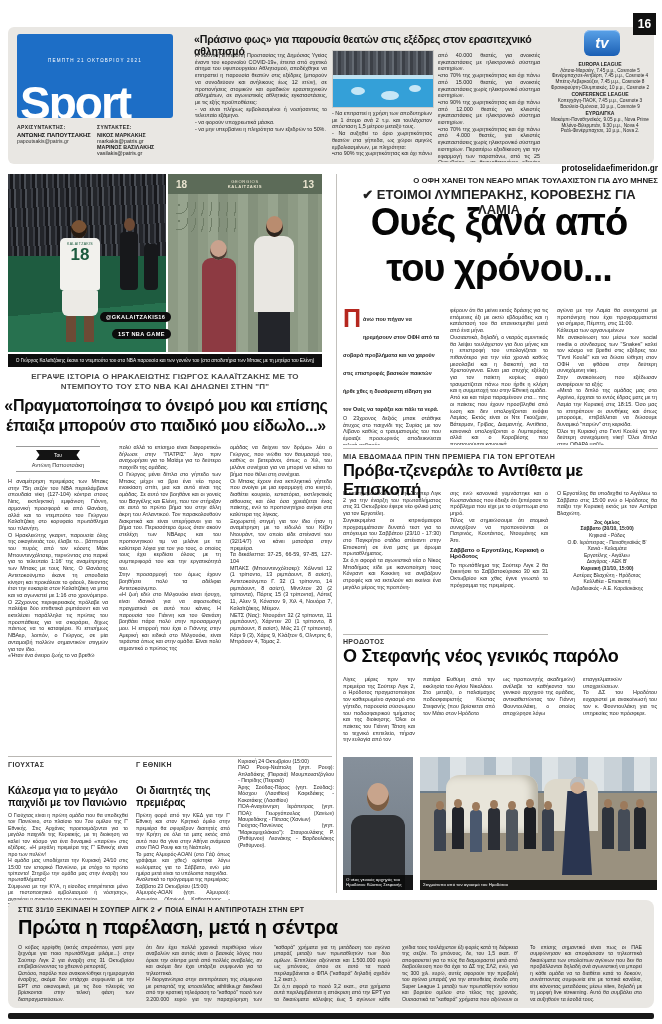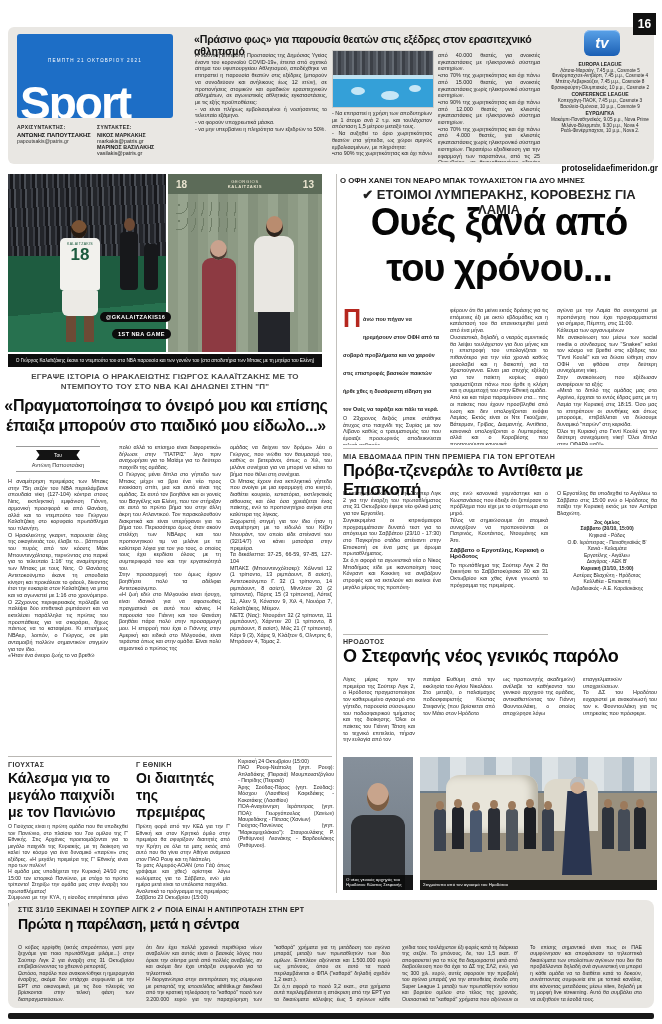--- a/index.html
+++ b/index.html
@@ -56,21 +56,21 @@
   .son-head{left:98px;top:42px;width:17px;height:21px;background:#b98c6f;box-shadow:0 -4px 0 #2c241e inset;}
   .son-legs{position:absolute;left:90px;top:138px;width:32px;height:40px;background:#23252a;}
   .capbar{left:8px;top:354px;width:314px;height:13px;background:#0d0d0d;color:#fff;font-size:4.8px;text-align:center;line-height:13px;overflow:hidden;white-space:nowrap;}
   .deck{left:8px;top:372px;width:314px;text-align:center;font-size:8px;font-weight:bold;color:#4a4a4a;line-height:1.3;letter-spacing:.2px;}
   .nba-hl{left:2px;top:396px;width:328px;text-align:center;font-size:16px;font-weight:800;color:#0e0e0e;line-height:1.28;letter-spacing:-.3px;}
   .byline{width:84px;margin:2px auto 6px auto;text-align:center;border-top:1px solid #999;border-bottom:1px solid #999;padding:3px 0 3px 0;}
   .byline-rib{width:44px;height:10px;margin:0 auto 2px auto;background:#141414;color:#fff;font-size:5px;line-height:10px;clip-path:polygon(0 0,100% 0,92% 50%,100% 100%,0 100%,8% 50%);}
   .byline-name{font-size:5.6px;color:#333;}
   .vrule{left:336px;top:174px;width:1px;height:719px;background:#c3c1bd;}
   
-  .ofi-k1{left:340px;top:176px;width:318px;text-align:left;font-size:7.8px;font-weight:bold;color:#222;}
+  .ofi-k1{left:340px;top:176px;width:318px;text-align:right;font-size:7.8px;font-weight:bold;color:#222;}
   .ofi-k2{left:340px;top:187px;width:318px;text-align:center;font-size:13px;font-weight:bold;color:#222;}
   .ofi-hl{left:340px;top:199px;width:318px;text-align:center;font-size:38px;font-weight:900;line-height:1.22;letter-spacing:-1px;color:#060606;}
   .dropcap{float:left;font-size:25px;line-height:.85;font-weight:900;color:#b5271f;padding:1px 2px 0 0;}
   .rule{background:#b9b7b3;height:1px;}
   .erg-k{left:343px;top:453px;font-size:7px;font-weight:bold;color:#333;letter-spacing:.3px;}
   .erg-hl{left:343px;top:461px;width:315px;font-size:16.5px;font-weight:900;color:#0a0a0a;letter-spacing:-.3px;}
   .subhead{font-size:6px;font-weight:bold;margin:3px 0;color:#111;}
   .fixt{font-size:5px;line-height:1.32;text-align:center;color:#1c1c1c;}
   .her-k{left:343px;top:638px;font-size:7px;font-weight:bold;color:#333;letter-spacing:.3px;}
   .her-hl{left:343px;top:646px;width:315px;font-size:18px;font-weight:900;color:#0a0a0a;letter-spacing:-.3px;}
@@ -82,25 +82,25 @@
   .priestphoto{left:420px;top:757px;width:237px;height:133px;background:#9a917f;overflow:hidden;}
   .stand{position:absolute;left:0;top:0;width:100%;height:34px;background:repeating-linear-gradient(90deg,#c9d2d8 0 18px,#aebcc7 18px 30px,#dde3e6 30px 46px);border-bottom:2px solid #6d7d8a;}
   .tent{position:absolute;left:26px;top:18px;width:92px;height:58px;background:#e8e5da;border-radius:14px 14px 0 0;box-shadow:inset -6px 0 8px #b8b4a6;}
   .tent2{position:absolute;left:124px;top:22px;width:54px;height:52px;background:#ddd9cc;border-radius:12px 12px 0 0;}
   .priest{position:absolute;left:142px;top:34px;width:30px;height:84px;background:#2a3550;clip-path:polygon(18% 0,82% 0,100% 100%,0 100%);}
   .priest-head{left:150px;top:20px;width:15px;height:17px;background:#cfae93;box-shadow:0 5px 0 #b9bdc1 inset;}
   .pl{position:absolute;width:12px;height:42px;border-radius:4px 4px 0 0;}
   .plh{position:absolute;width:8px;height:9px;border-radius:50%;background:#9c7a5c;}
   
   .sec-k{font-size:7px;font-weight:bold;color:#333;letter-spacing:.3px;}
-  .sec-hl{font-size:14px;font-weight:800;color:#0c0c0c;line-height:1.2;margin:2px 0 3px 0;}
+  .sec-hl{font-size:10px;font-weight:800;color:#0c0c0c;line-height:1.2;margin:17px 0 3px 0;}
   
   .strip{left:8px;top:900px;width:646px;height:108px;background:#e9e7e3;border-radius:8px;}
   .strip-k{left:18px;top:906px;width:620px;font-size:7px;font-weight:bold;color:#222;letter-spacing:.2px;}
-  .strip-hl{left:18px;top:916px;width:620px;font-size:14px;font-weight:900;color:#070707;letter-spacing:-.3px;}
+  .strip-hl{left:18px;top:916px;width:620px;font-size:20px;font-weight:900;color:#070707;letter-spacing:-.3px;}
   .blackbar{left:8px;top:1013px;width:646px;height:6px;background:#191919;border-radius:2px;}
 </style>
 </head>
 <body>
 
 <div class="a band"></div>
 <div class="a badge14">16</div>
 
 <div class="a logo">
   <div class="logo-date">ΠΕΜΠΤΗ 21 ΟΚΤΩΒΡΙΟΥ 2021</div>

